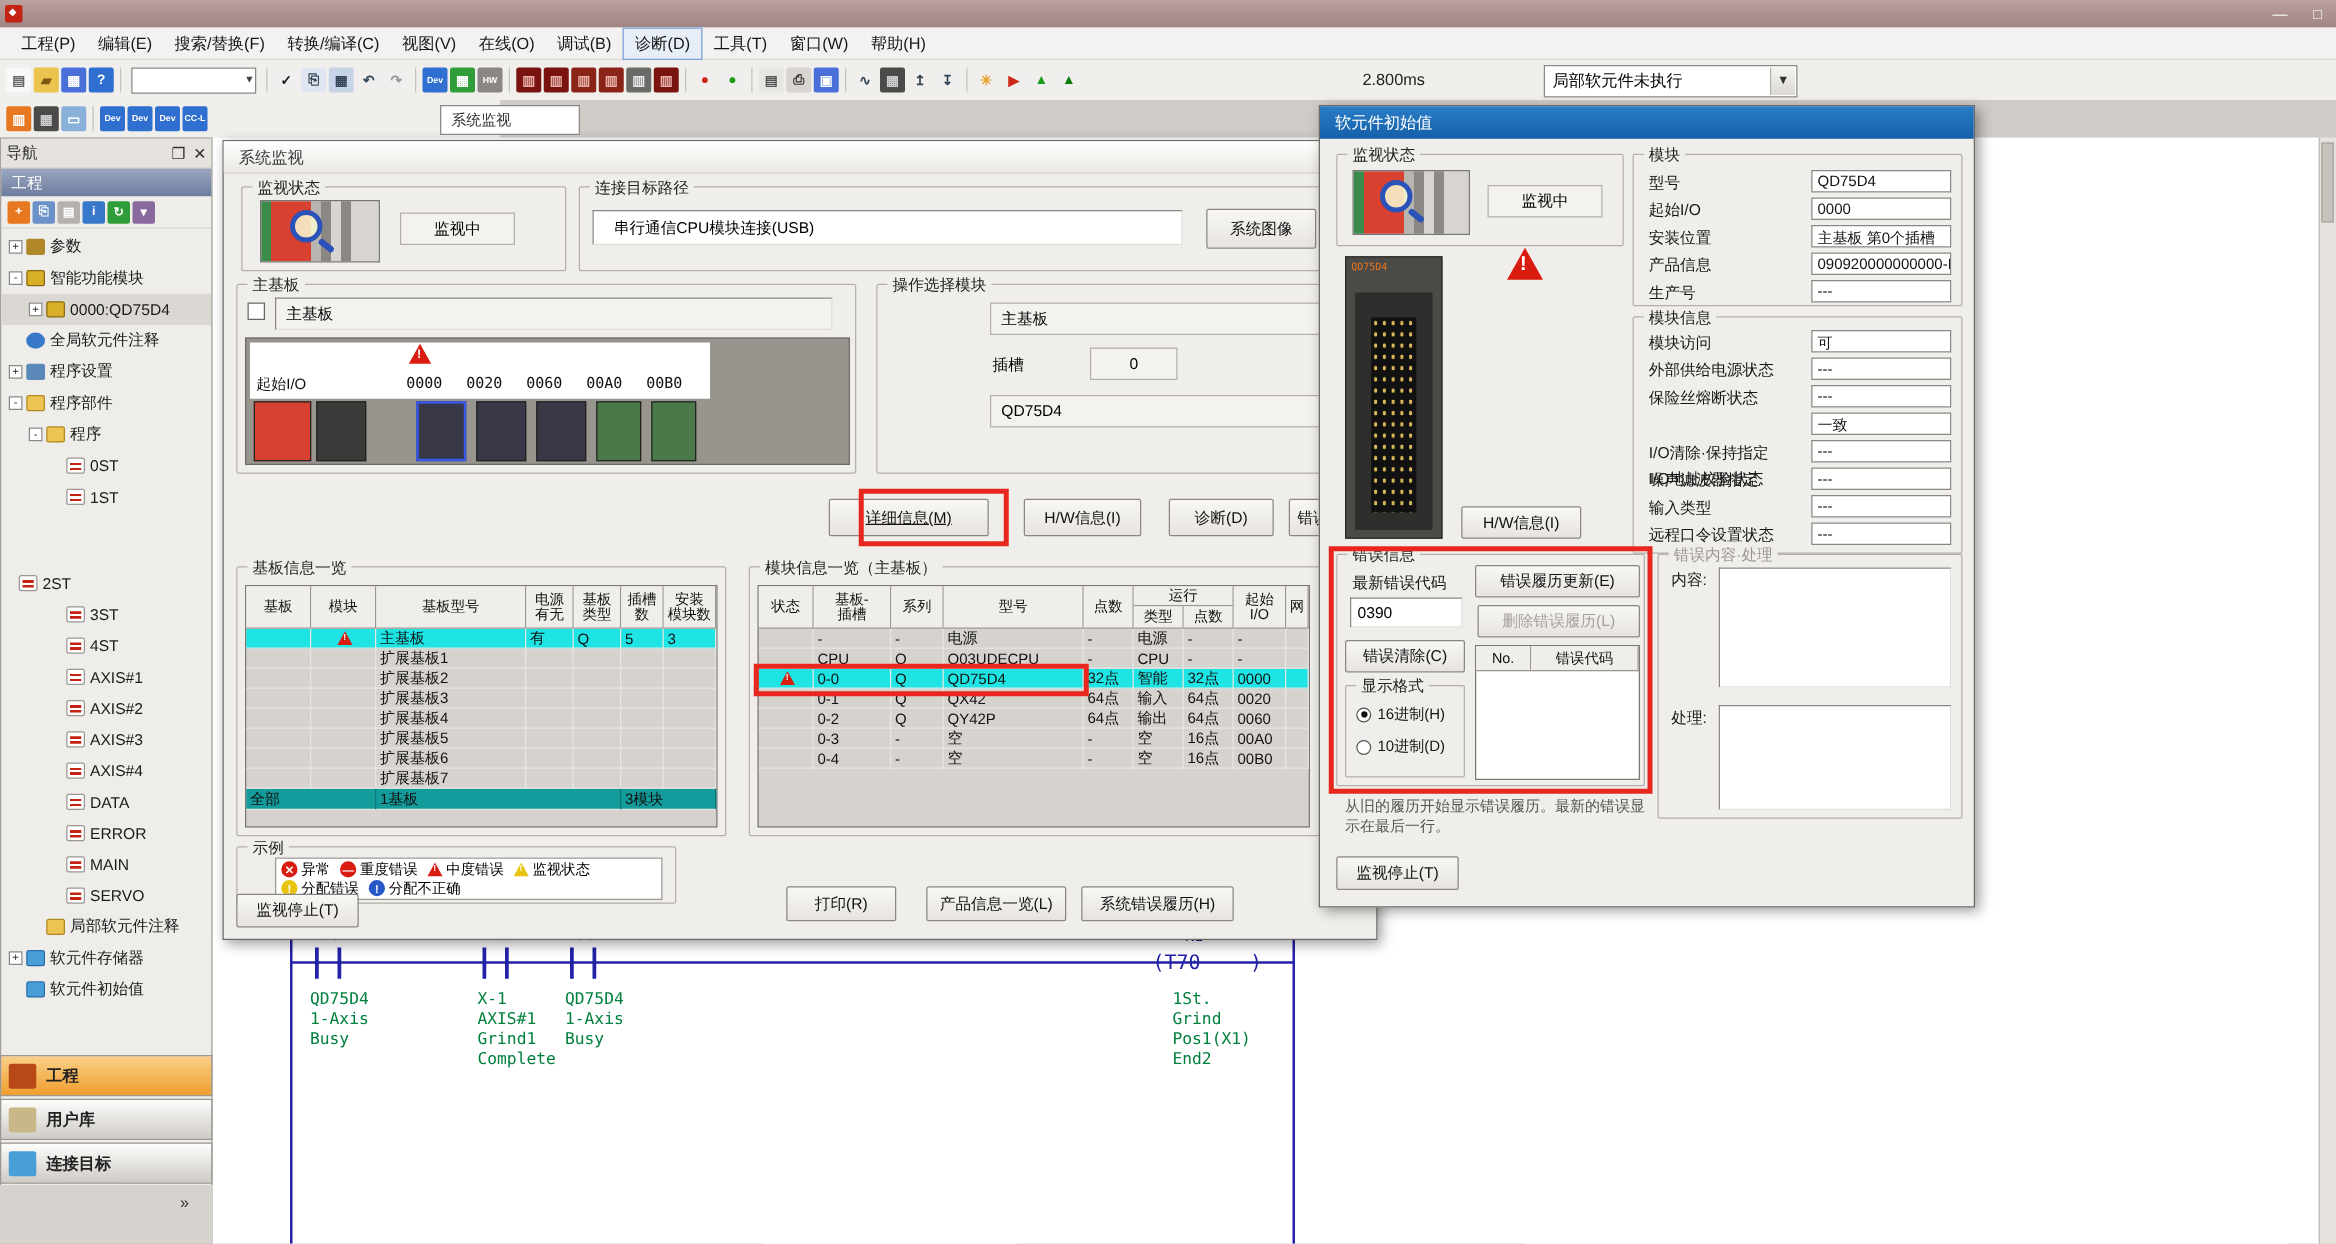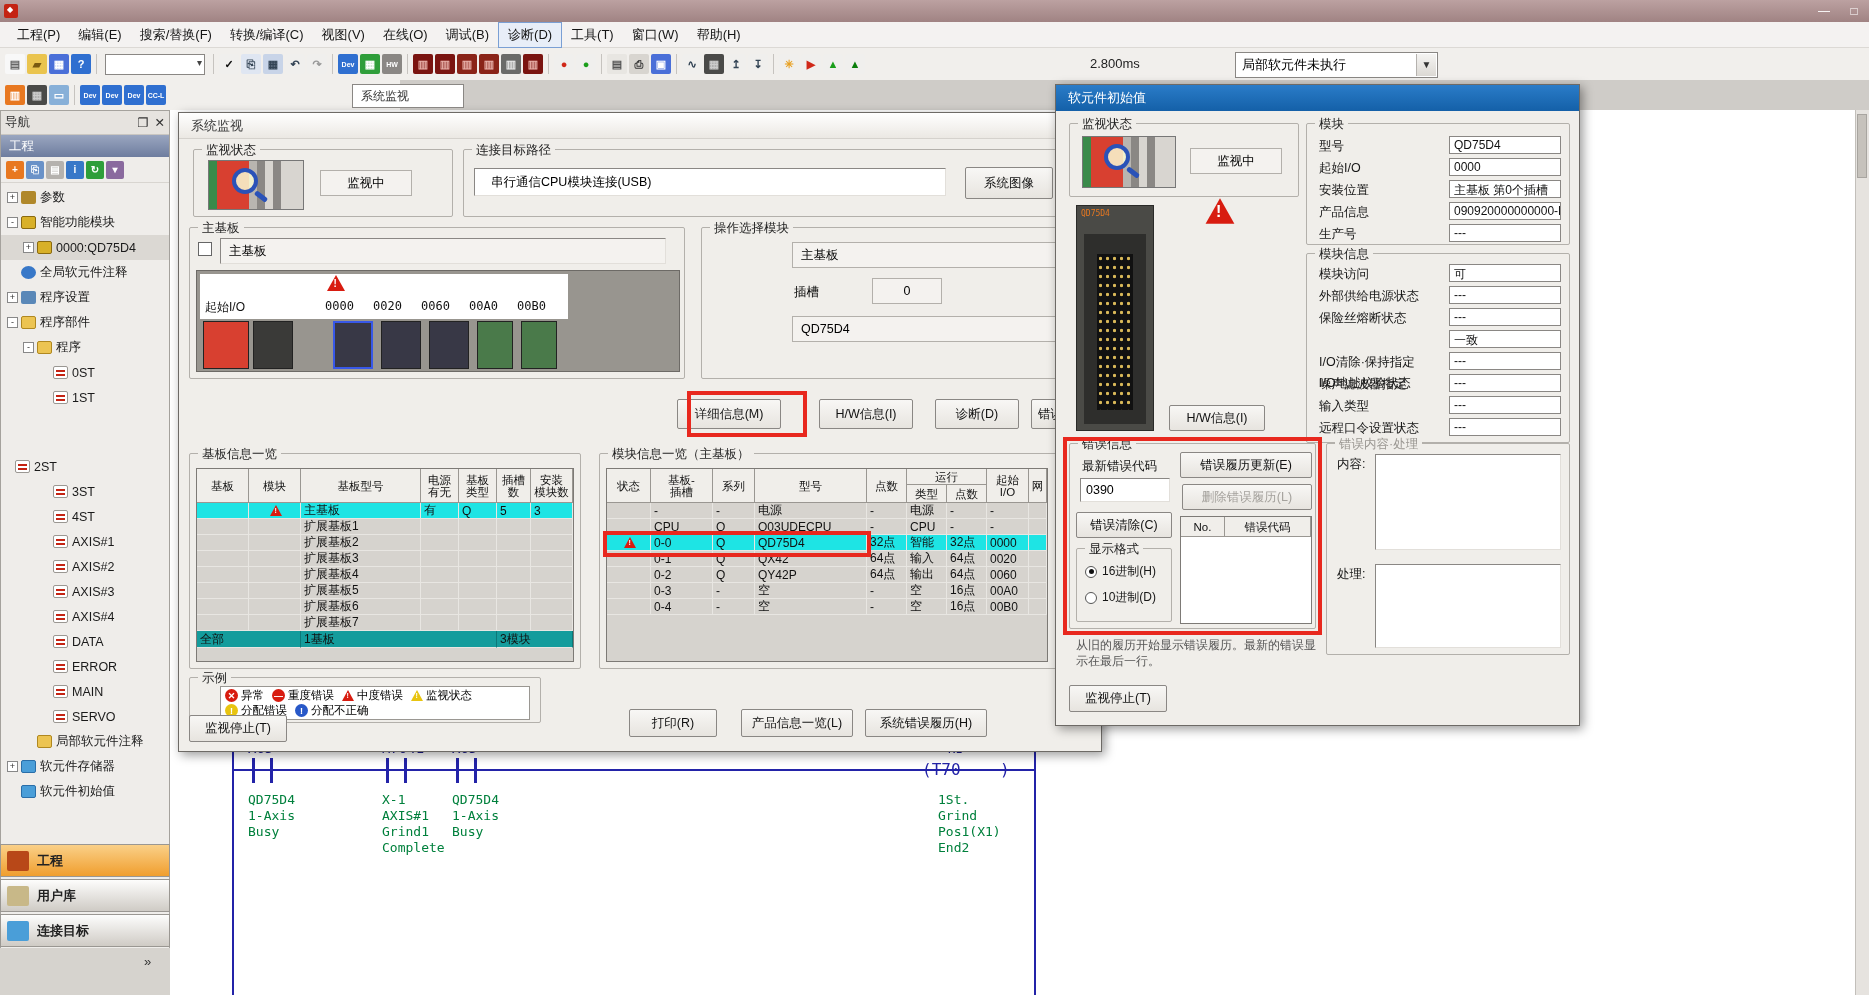--- a/index.html
+++ b/index.html
@@ -359,21 +359,21 @@
           <div style="position: absolute; left: 324px; top: 50px; width: 36px; height: 48px; background: rgb(74, 122, 74); border: 1px solid rgb(34, 34, 34);"></div>
         </div>
       </div>
       <div class="grp" style="left: 522px; top: 114px; width: 394px; height: 152px;">
         <span class="grp-label">操作选择模块</span>
         <div class="flat-field" style="position: absolute; left: 90px; top: 14px; width: 296px; height: 26px; display: flex; align-items: center; padding-left: 8px;">主基板</div>
         <div style="position: absolute; left: 92px; top: 56px; font-size: 12.5px;">插槽</div>
         <div class="flat-field" style="position: absolute; left: 170px; top: 50px; width: 70px; height: 26px; display: flex; align-items: center; justify-content: center;">0</div>
         <div class="flat-field" style="position: absolute; left: 90px; top: 88px; width: 296px; height: 26px; display: flex; align-items: center; padding-left: 8px;">QD75D4</div>
       </div>
-      <div class="btn" style="left: 498px; top: 286px; width: 104px; height: 30px;">详细信息(M)</div>
+      <div class="btn" style="left: 484px; top: 286px; width: 128px; height: 30px; text-decoration: underline;">详细信息(M)</div>
       <div class="redbox" style="left: 508px; top: 278px; width: 120px; height: 46px;"></div>
       <div class="btn" style="left: 640px; top: 286px; width: 94px; height: 30px;">H/W信息(I)</div>
       <div class="btn" style="left: 756px; top: 286px; width: 84px; height: 30px;">诊断(D)</div>
       <div class="btn" style="left: 852px; top: 286px; width: 94px; height: 30px; justify-content: flex-start; padding-left: 6px;">错误履历(E)</div>
       <div class="grp" style="left: 10px; top: 340px; width: 392px; height: 216px;">
         <span class="grp-label">基板信息一览</span>
         <div class="tbl" style="left: 6px; top: 14px; width: 378px; height: 194px;">
           <div class="trh">
             <div class="th" style="width: 52px; height: 34px;">基板</div>
             <div class="th" style="width: 52px; height: 34px;">模块</div>

